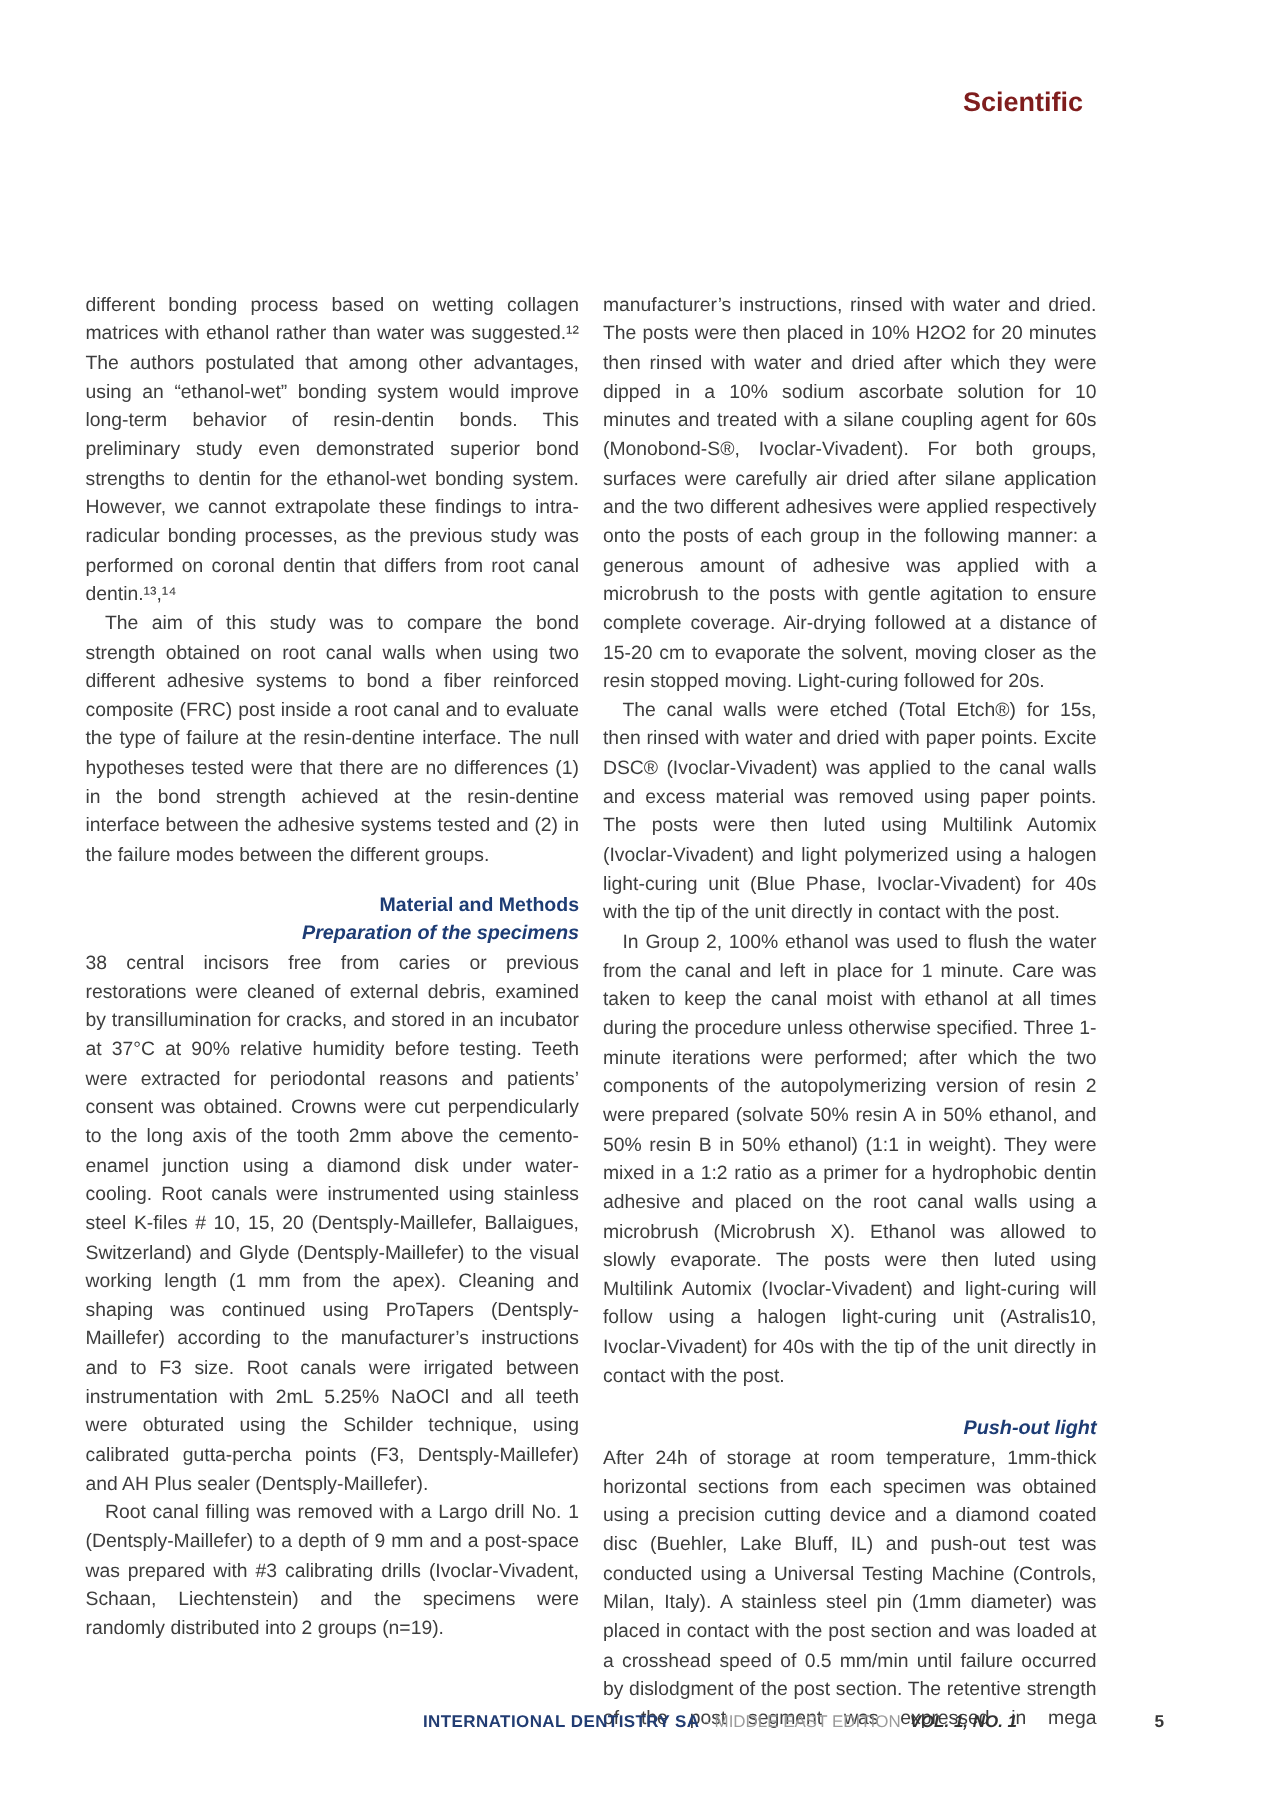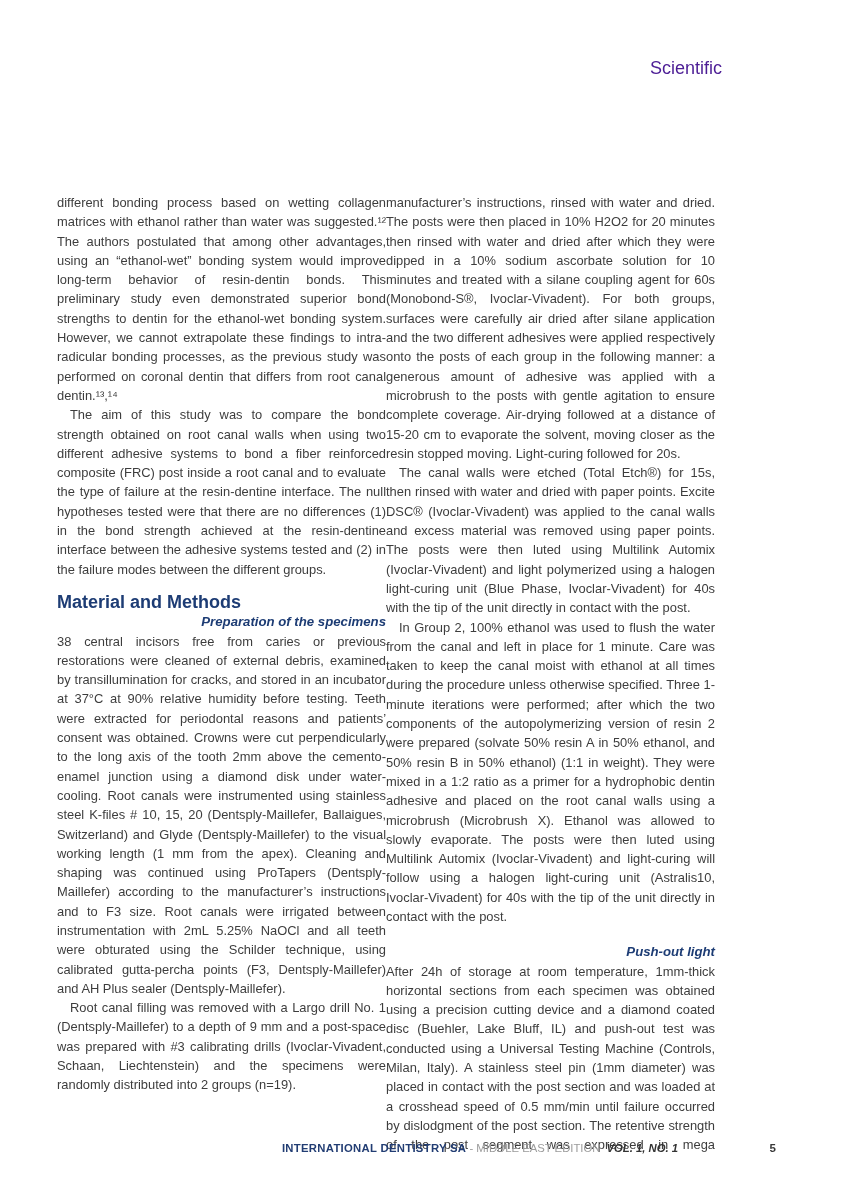--- a/index.html
+++ b/index.html
@@ -9,46 +9,48 @@
     height: 1200px;
     background: #ffffff;
     overflow: hidden;
     font-family: "Liberation Sans", "DejaVu Sans", sans-serif;
   }
   .header-label {
     position: absolute;
     top: 58px;
     right: 128px;
     font-size: 18px;
-    font-weight: 400;
-    color: #4c1d95;
+    font-weight: 700;
+    color: #7f1d1d;
   }
   .columns {
     position: absolute;
     left: 57px;
     top: 193px;
     width: 674px;
     display: flex;
+    gap: 16px;
   }
   .col { width: 329px; }
   .col p {
     margin: 0;
     font-size: 12.9px;
     line-height: 19.3px;
     text-align: justify;
     color: #3d3d3d;
   }
   .col p.indent { text-indent: 13px; }
   .col p.cont { text-align-last: justify; }
   .col h2 {
     margin: 14px 0 0 0;
-    font-size: 18px;
+    font-size: 13px;
     line-height: 19.3px;
     font-weight: 700;
     color: #1d3c74;
+    text-align: right;
   }
   .col h3 {
     margin: 16px 0 0 0;
     font-size: 13.2px;
     line-height: 19.3px;
     font-weight: 700;
     font-style: italic;
     color: #1d3c74;
     text-align: right;
   }

